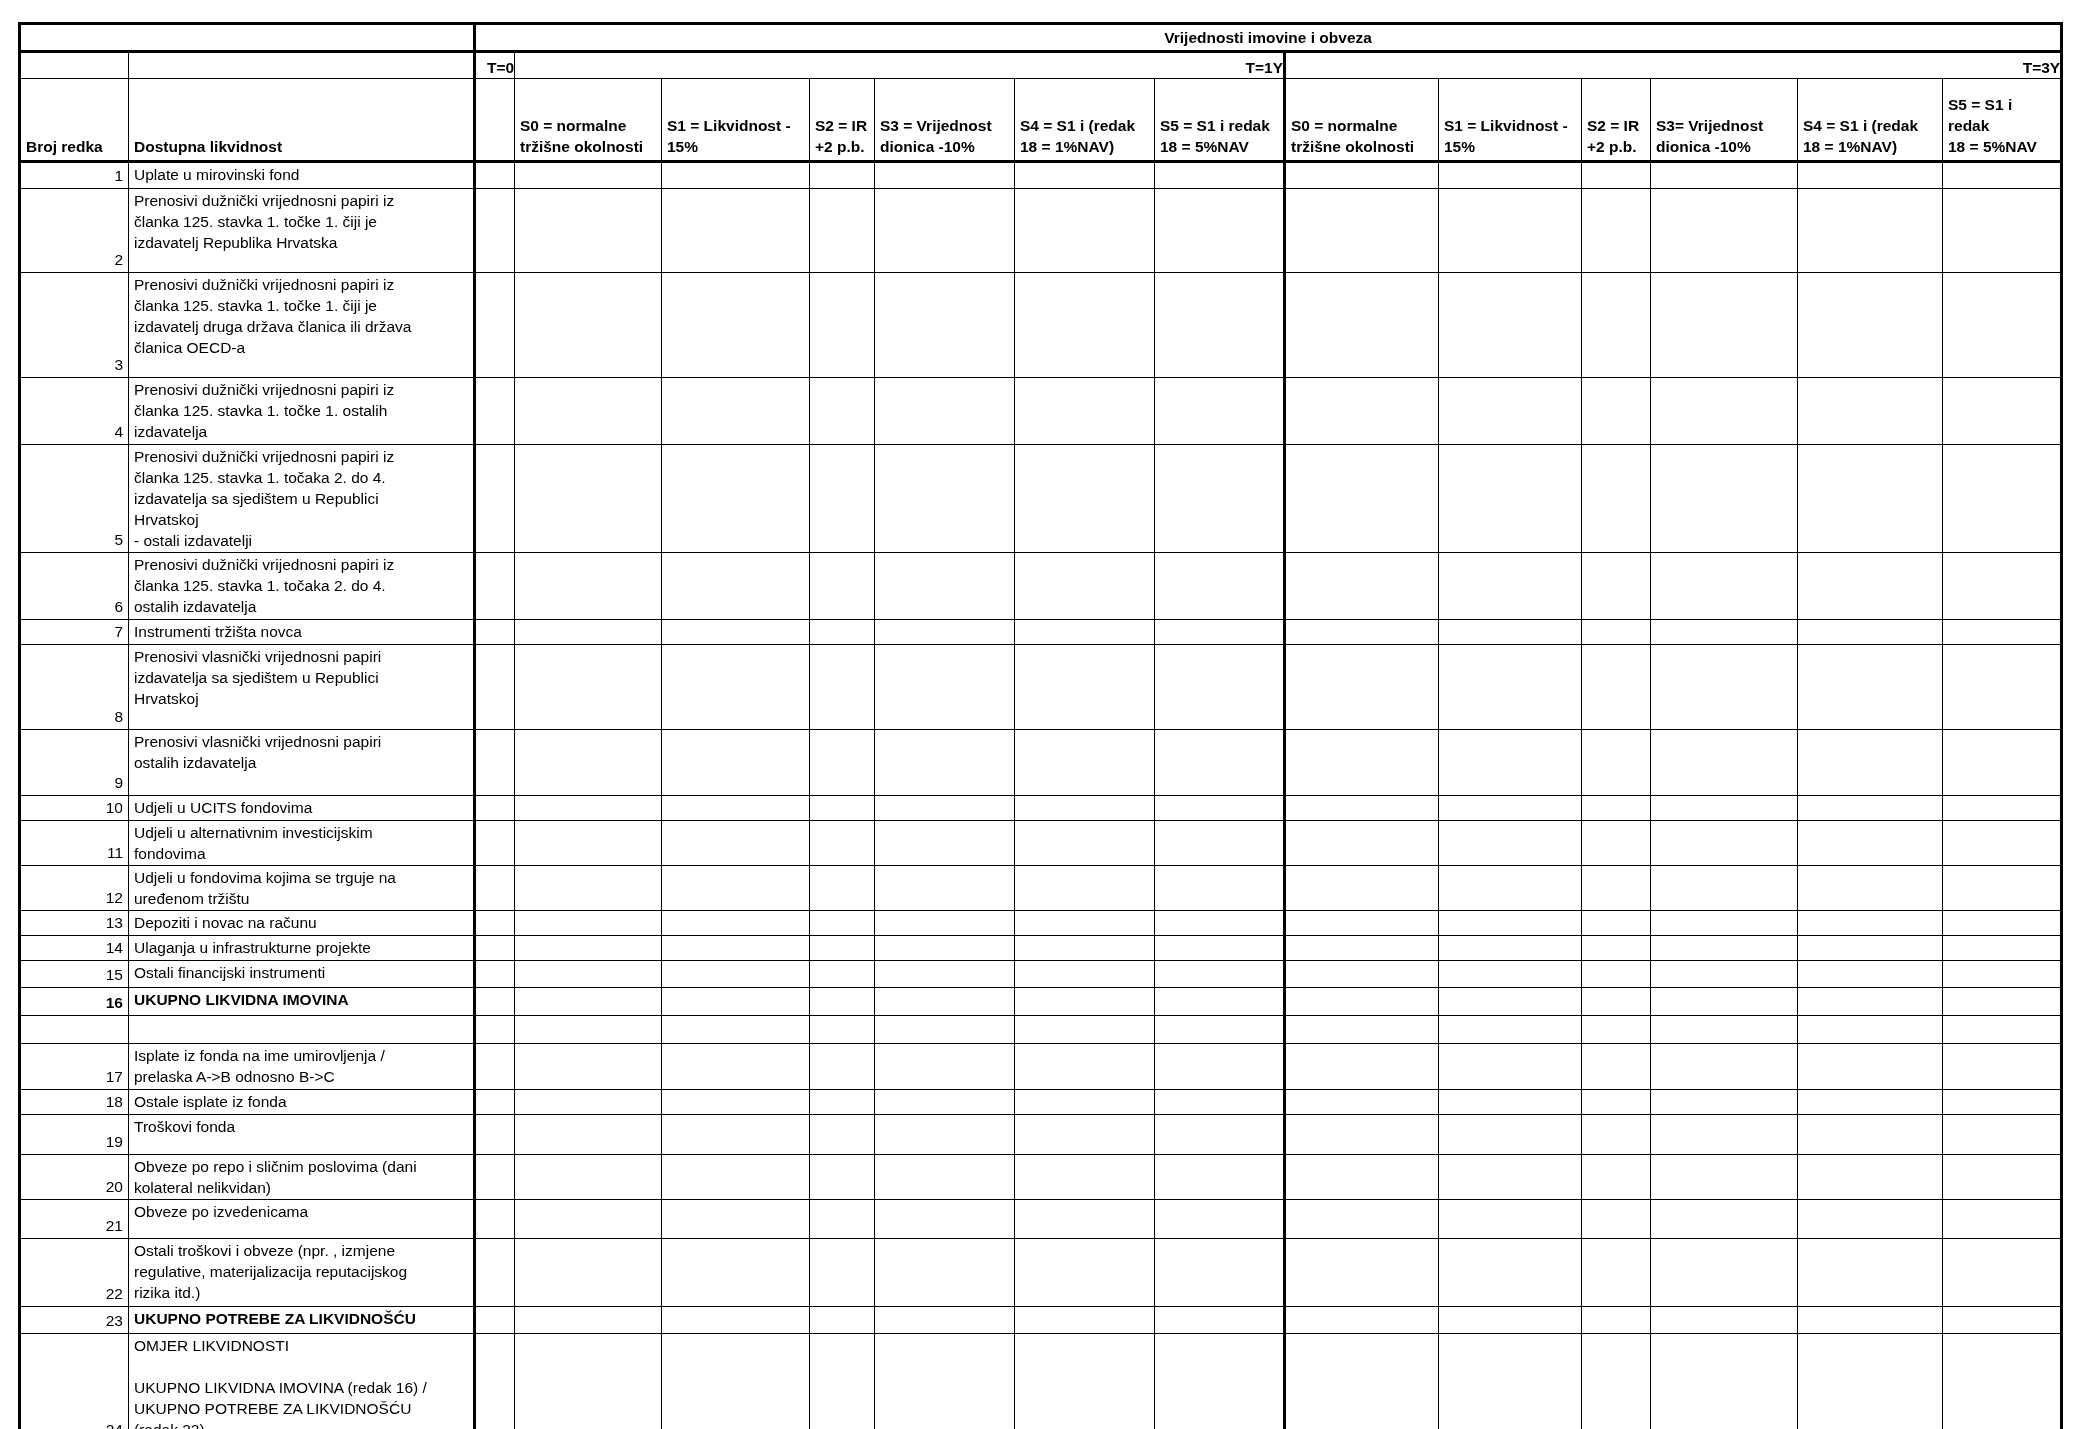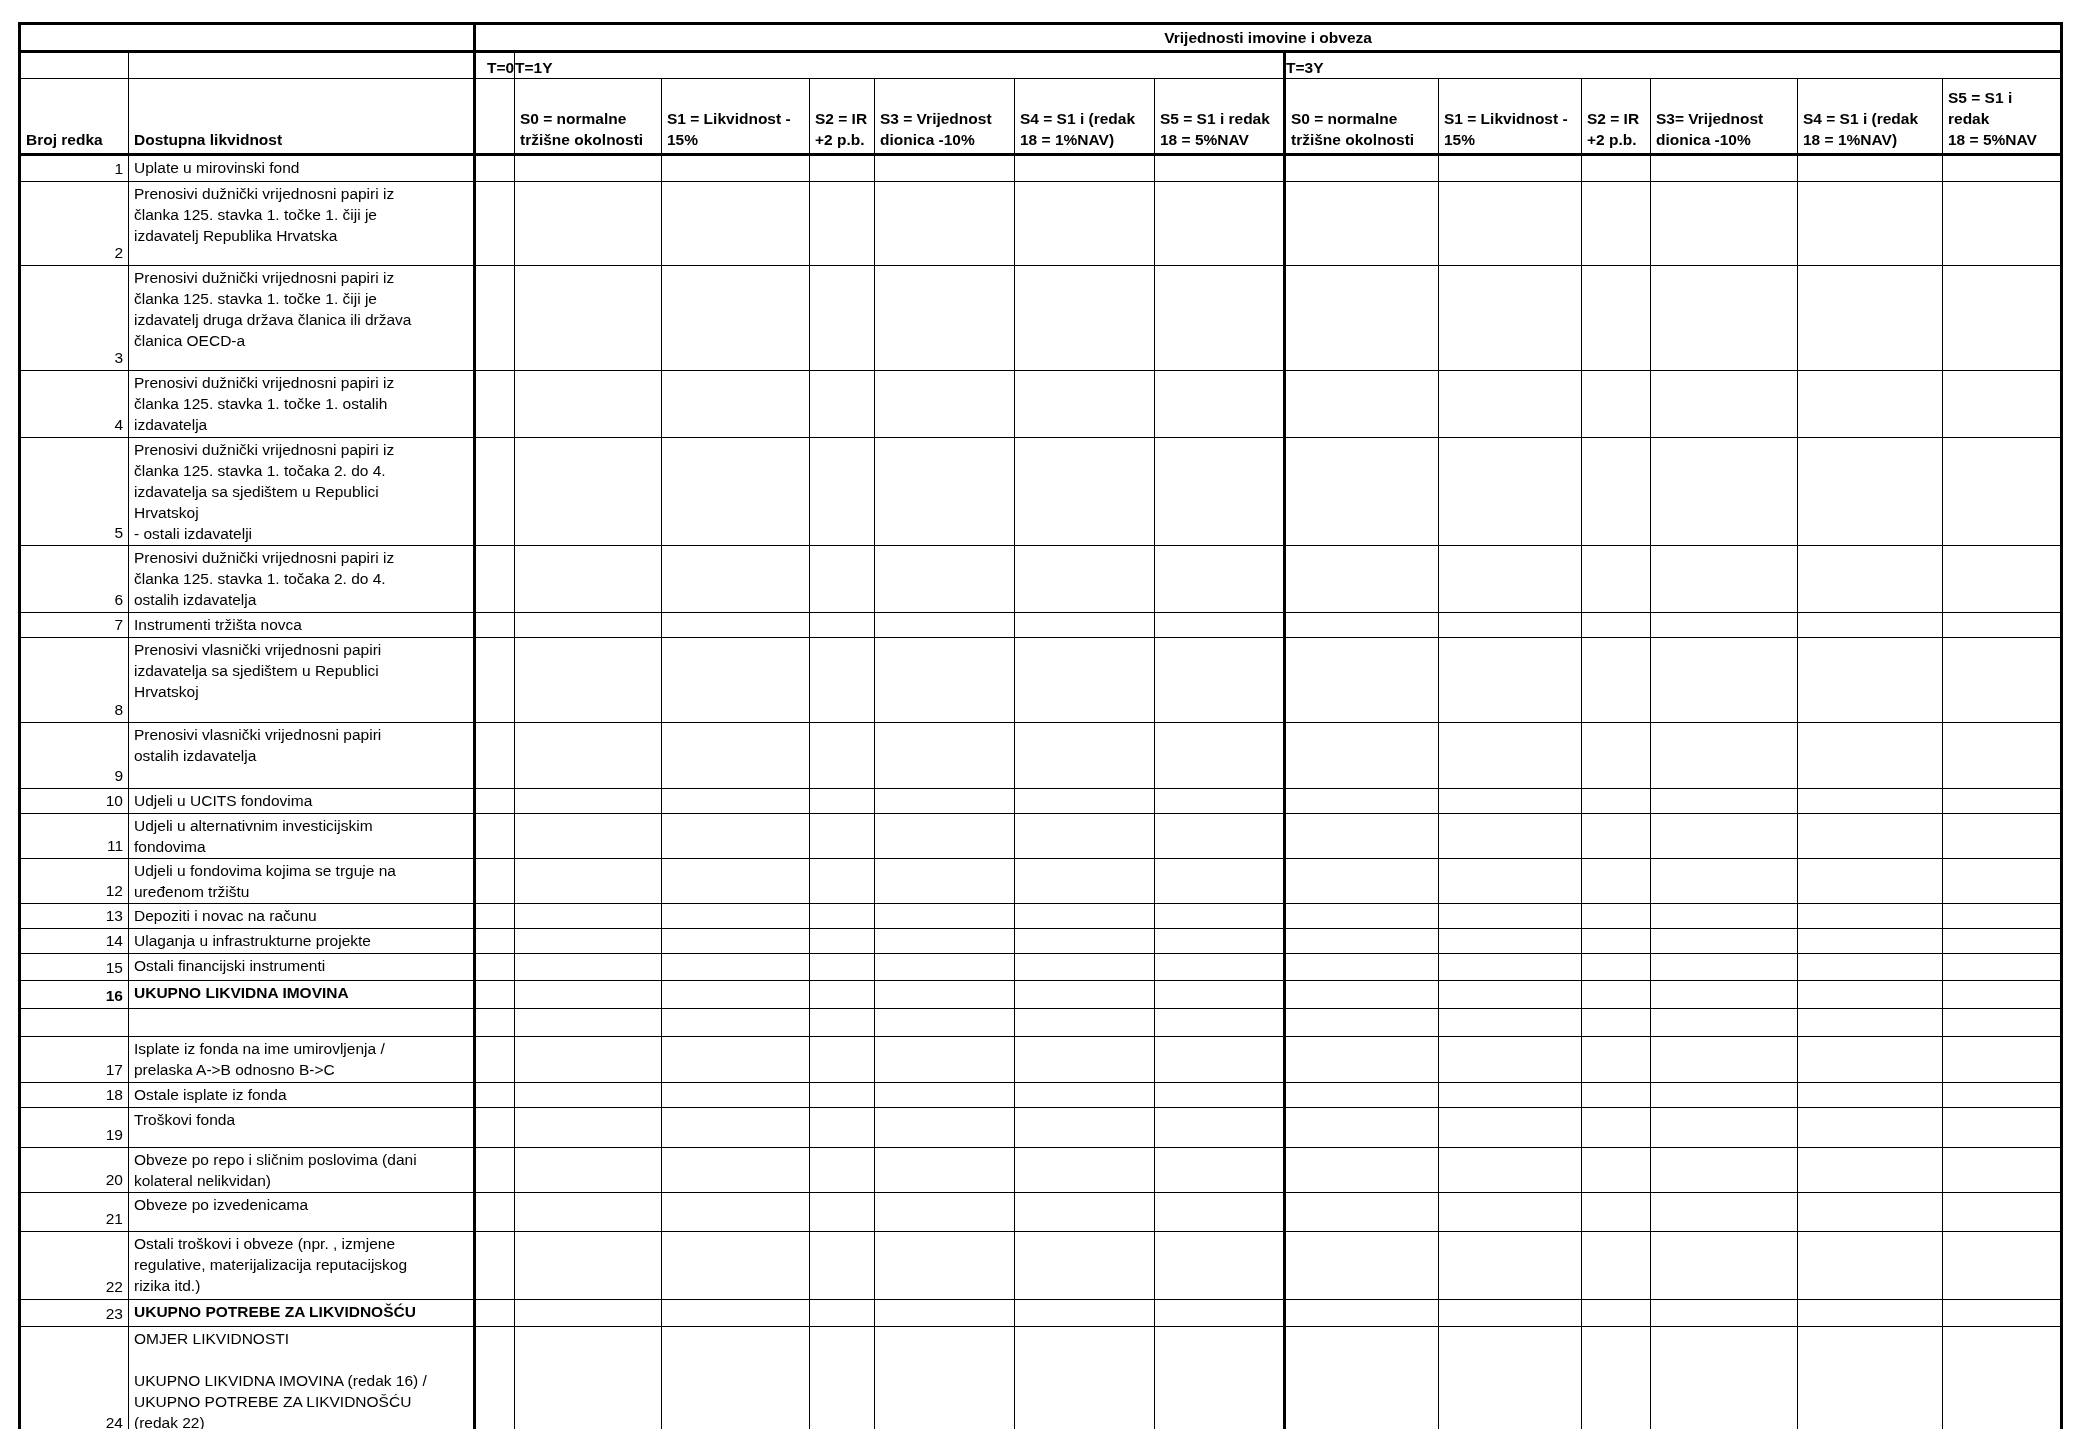--- a/index.html
+++ b/index.html
@@ -21,25 +21,25 @@
     padding:0;
     font-size:15.5px;
     line-height:21px;
     vertical-align:bottom;
     overflow:hidden;
   }
   .thick-l { border-left-width:3px; }
   .bb3 { border-bottom-width:3px; }
   .b { font-weight:bold; }
   .title { text-align:center; font-weight:bold; padding:2px 0; }
-  .horizon { text-align:left; font-weight:bold; }
+  .horizon { text-align:right; font-weight:bold; }
   .t0 { font-weight:bold; text-align:left; padding-left:11px; }
   .colhead {
     font-weight:bold; text-align:left; vertical-align:bottom;
-    padding:8px 3px 3px 5px; white-space:pre-line;
+    padding:15px 3px 3px 5px; white-space:pre-line;
   }
   .num { text-align:right; vertical-align:bottom; padding:0 5px 2px 2px; }
   .desc { text-align:left; vertical-align:top; padding:1px 4px 1px 5px; white-space:pre-line; }
   .val { background:#fff; }
 </style>
 </head>
 <body>
 
 <div class="wrap">
   <table>

